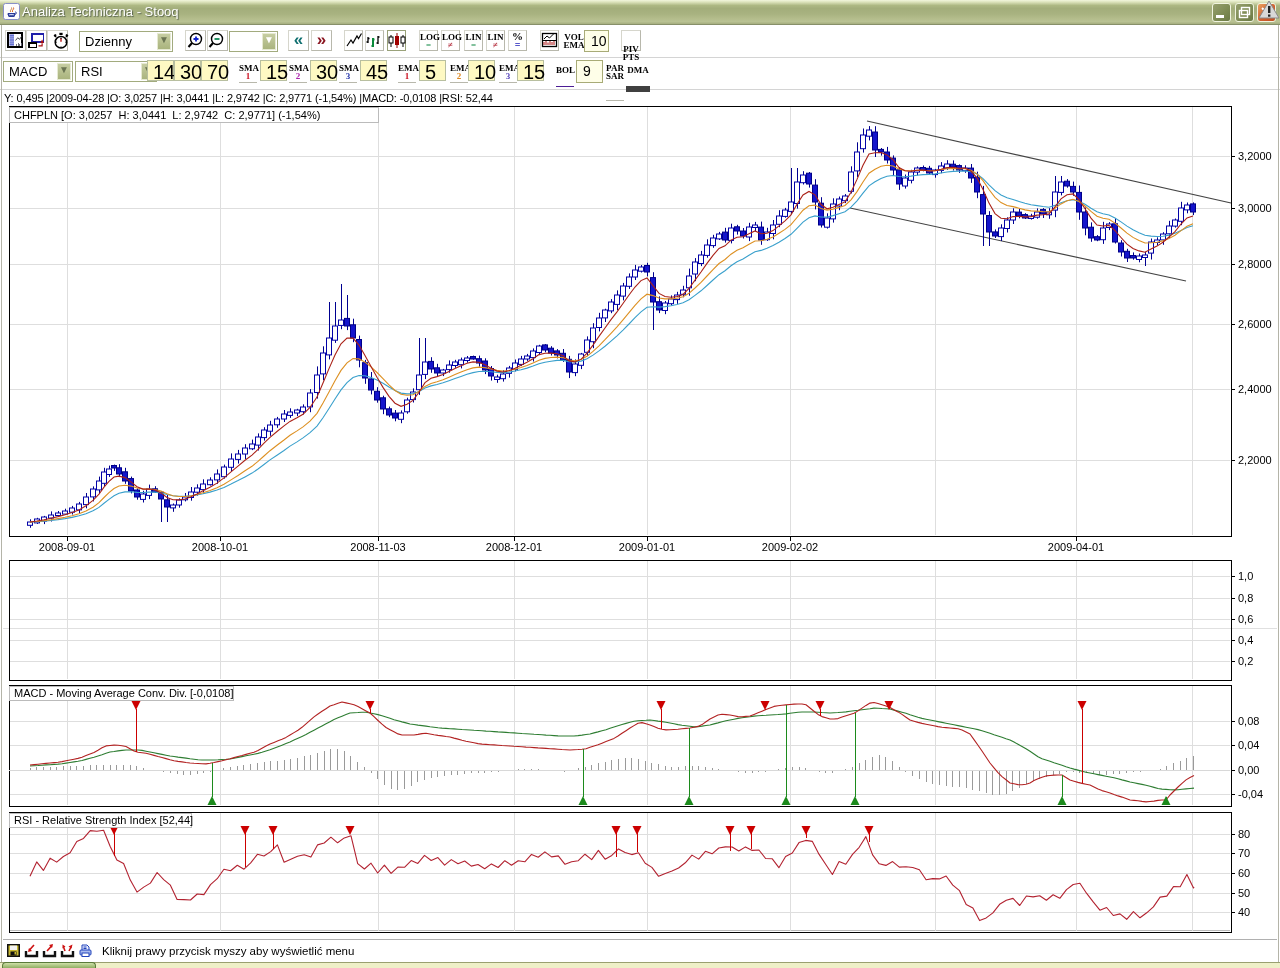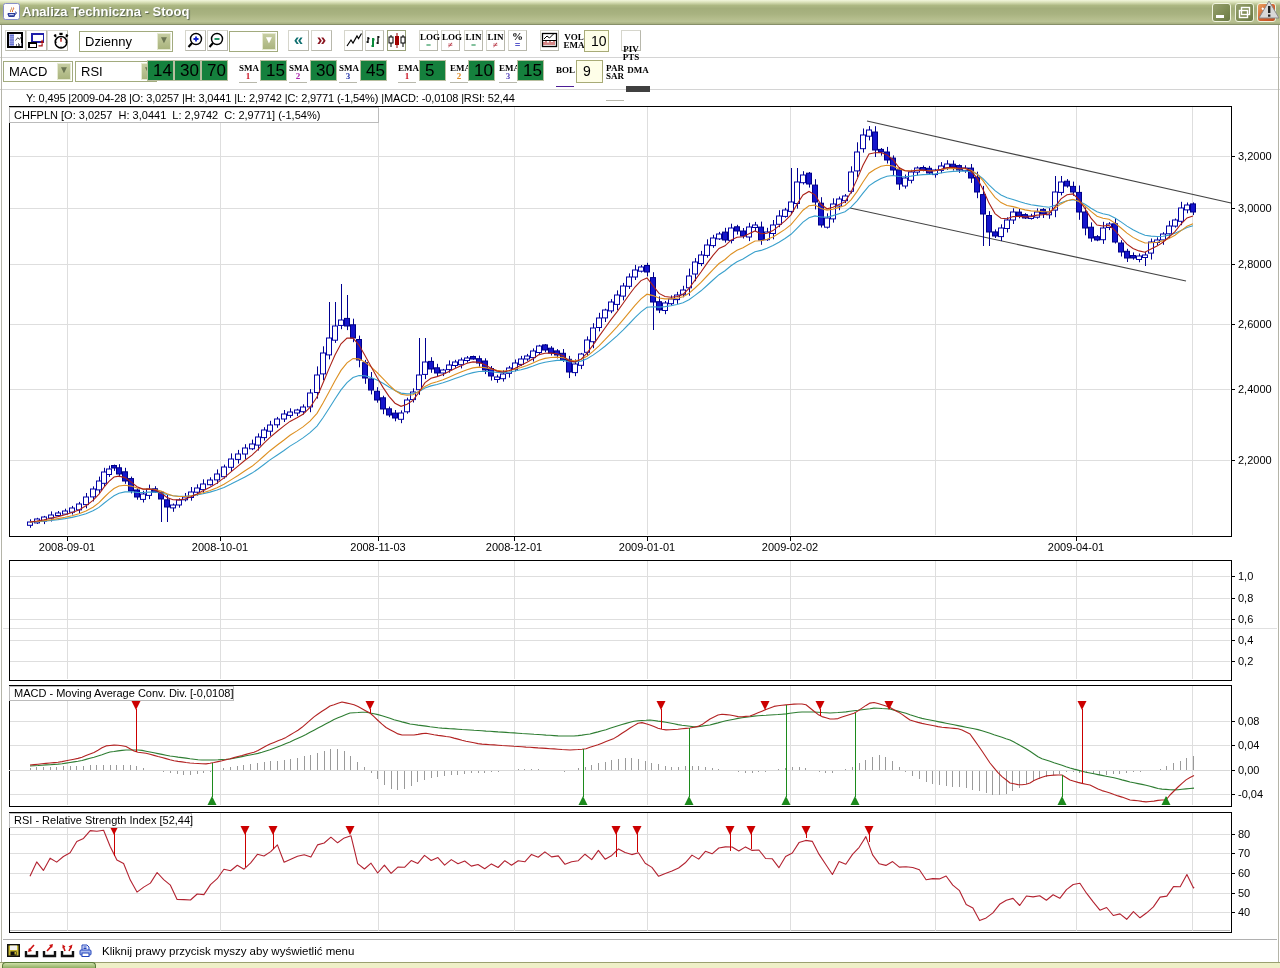--- a/index.html
+++ b/index.html
@@ -1,25 +1,25 @@
 <!DOCTYPE html>
 <html><head><meta charset="utf-8"><style>
 *{margin:0;padding:0;box-sizing:border-box}
 html,body{width:1280px;height:968px;overflow:hidden;background:#fff;font-family:"Liberation Sans",sans-serif}
 #win{position:absolute;left:0;top:0;width:1280px;height:968px}
 .tb{position:absolute;left:0;top:0;width:1280px;height:25px;
  background:linear-gradient(#f2f6dd 0%,#dde4bd 8%,#adb883 22%,#a3ae7b 34%,#a8b280 55%,#b4bd8c 75%,#b9c293 86%,#a9b283 94%,#767f5c 100%)}
-.tb .ttl{position:absolute;left:22px;top:4px;color:#fff;font-size:13px;font-weight:bold;text-shadow:1px 1px 1px #55604a;letter-spacing:0px}
+.tb .ttl{position:absolute;left:22px;top:4px;color:#fff;font-size:13px;font-weight:normal;text-shadow:1px 1px 1px #55604a;letter-spacing:0px}
 .wbtn{position:absolute;top:3px;width:19px;height:19px;border:1px solid #f0f4e0;border-radius:3px;color:#fff}
 .toolrow{position:absolute;left:0;width:1280px;background:#fff}
 .btn{position:absolute;background:#fff;border:1px solid #d6d6cc;border-right-color:#b8b8ac;border-bottom-color:#b8b8ac}
 .cmb{position:absolute;background:#fff;border:1px solid #a2ab7e}
 .cmb .txt{position:absolute;left:5px;top:2px;font-size:13px;color:#000}
 .cmb .dd{position:absolute;right:1px;top:1px;bottom:1px;width:14px;background:linear-gradient(#c6cda1,#aab47e);border:1px solid #e6ead2;color:#6a7452;font-size:10px;text-align:center}
-.inp{position:absolute;background:#15803d;border:1px solid #b8bfa0;font-size:17px;color:#000;padding-left:5px;padding-top:0px}
+.inp{position:absolute;background:#fef9c3;border:1px solid #b8bfa0;font-size:20px;color:#000;padding-left:5px;padding-top:0px}
 .inp2{position:absolute;background:#fefee8;border:1px solid #a8ab77;font-size:14px;color:#000;padding-left:6px;padding-top:2px}
 .mlab{position:absolute;font-family:Liberation Serif, serif;font-weight:bold;font-size:9px;line-height:8px;color:#000;text-align:center}
 .mlab span{font-size:9px}
 .sep{position:absolute;left:0;width:1280px;height:1px;background:#d4d4d4}
 </style></head><body>
 <div id="win">
 <div class="tb">
       <svg style="position:absolute;left:3px;top:3px" width="17" height="17">
         <rect x="0.5" y="0.5" width="16" height="16" rx="2" fill="#fdfdfd" stroke="#8890c8"></rect>
         <path d="M5 11c0 2 7 2 7 0" stroke="#203080" fill="none"></path>
@@ -143,21 +143,21 @@
     <div class="mlab" style="left:398px;top:64px;width:18px;border-bottom:1px solid #b8b8ac;padding-bottom:2px">EMA<br><span style="color:#cc1122">1</span></div>
     <div class="inp" style="left:419px;top:60px;width:27px;height:21px">5</div>
     <div class="mlab" style="left:450px;top:64px;width:18px;border-bottom:1px solid #b8b8ac;padding-bottom:2px">EMA<br><span style="color:#dd8822">2</span></div>
     <div class="inp" style="left:468px;top:60px;width:27px;height:21px">10</div>
     <div class="mlab" style="left:499px;top:64px;width:18px;border-bottom:1px solid #b8b8ac;padding-bottom:2px">EMA<br><span style="color:#5544bb">3</span></div>
     <div class="inp" style="left:517px;top:60px;width:27px;height:21px">15</div>
     <div class="mlab" style="left:556px;top:66px;width:18px;border-bottom:1px solid #4c1d95;padding-bottom:12px">BOL</div>
     <div class="inp2" style="left:576px;top:60px;width:27px;height:23px">9</div>
     <div class="mlab" style="left:606px;top:64px;width:18px;border-bottom:1px solid #b8b8ac;padding-bottom:20px">PAR<br><span style="color:#000">SAR</span></div>
     <div class="mlab" style="left:626px;top:66px;width:24px;border-bottom:6px solid #404040;padding-bottom:12px">DMA</div>
-    <div style="position:absolute;left:26px;top:92px;font-size:11px;letter-spacing:-0.12px;color:#000">Y: 0,495 |2009-04-28 |O: 3,0257 |H: 3,0441 |L: 2,9742 |C: 2,9771 (-1,54%) |MACD: -0,0108 |RSI: 52,44</div>
+    <div style="position:absolute;left:4px;top:92px;font-size:11px;letter-spacing:-0.12px;color:#000">Y: 0,495 |2009-04-28 |O: 3,0257 |H: 3,0441 |L: 2,9742 |C: 2,9771 (-1,54%) |MACD: -0,0108 |RSI: 52,44</div>
     <svg width="1280" height="968" viewBox="0 0 1280 968" xmlns="http://www.w3.org/2000/svg" font-family="Liberation Sans, sans-serif" style="position:absolute;left:0;top:0">
       <g>
         <line x1="3" y1="628.5" x2="1277" y2="628.5" stroke="#e0e0e0" shape-rendering="crispEdges"></line>
         <line x1="10" y1="156.0" x2="1230" y2="156.0" stroke="#dedede" shape-rendering="crispEdges"></line>
         <line x1="10" y1="208.4" x2="1230" y2="208.4" stroke="#dedede" shape-rendering="crispEdges"></line>
         <line x1="10" y1="264.5" x2="1230" y2="264.5" stroke="#dedede" shape-rendering="crispEdges"></line>
         <line x1="10" y1="324.7" x2="1230" y2="324.7" stroke="#dedede" shape-rendering="crispEdges"></line>
         <line x1="10" y1="389.7" x2="1230" y2="389.7" stroke="#dedede" shape-rendering="crispEdges"></line>
         <line x1="10" y1="460.4" x2="1230" y2="460.4" stroke="#dedede" shape-rendering="crispEdges"></line>
         <line x1="67.5" y1="107" x2="67.5" y2="535" stroke="#dedede" shape-rendering="crispEdges"></line>

